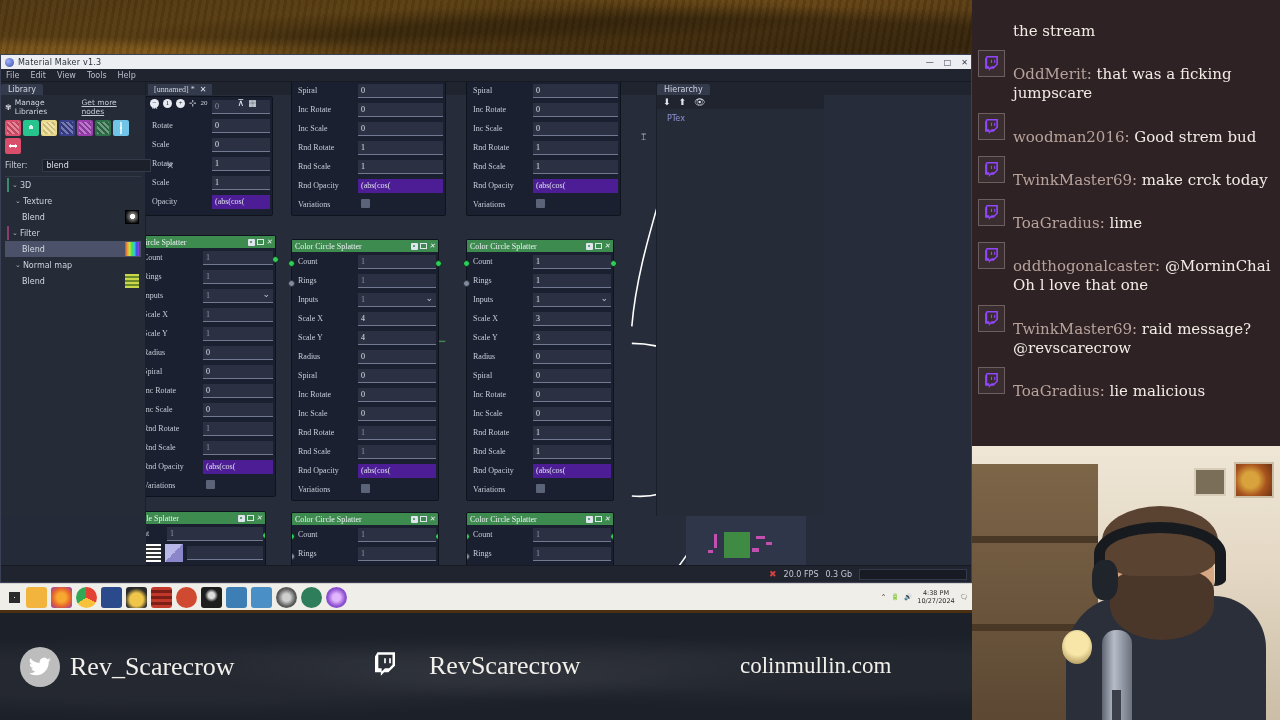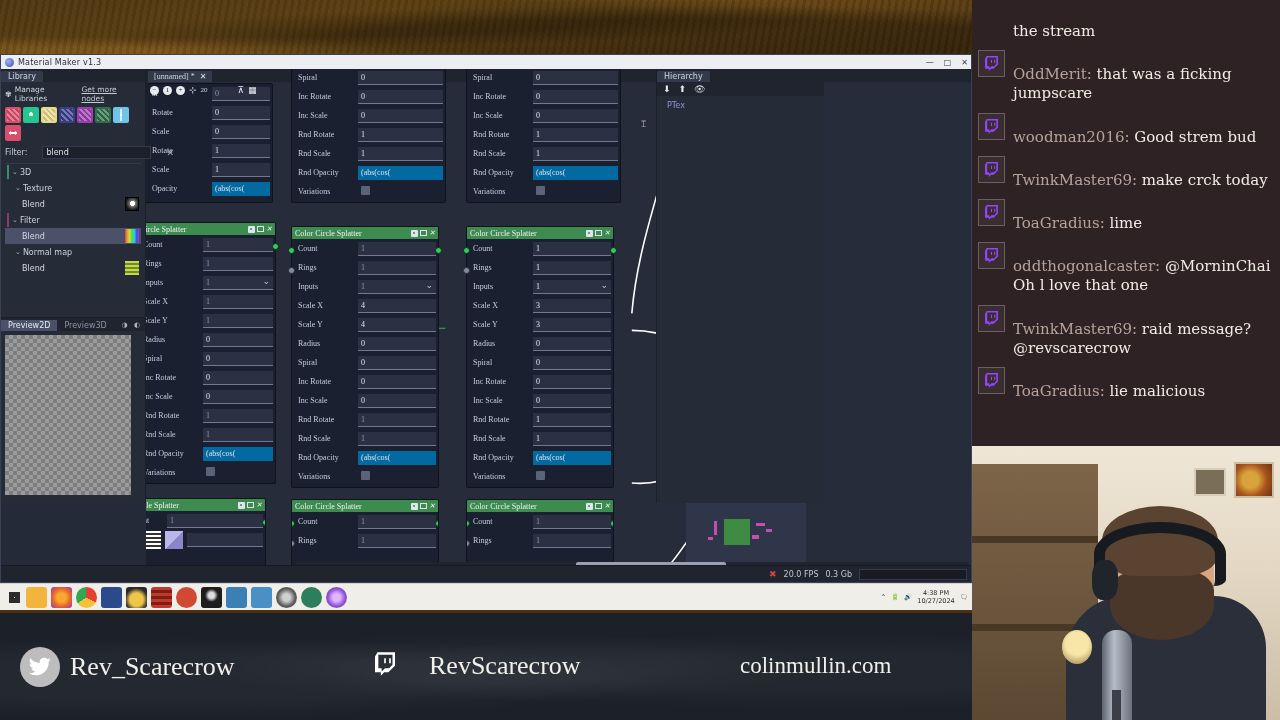--- a/index.html
+++ b/index.html
@@ -160,21 +160,21 @@
   .prow { display: flex; align-items: center; height: 19px; padding: 0 2px 0 6px; gap: 4px; position: relative;}
   .prow .plabel { width: 56px; text-align: left; color: #c7ccd9; font-size: 8px; white-space: nowrap; }
   .prow .pfield {
     flex: 1; background: #2b3143; border-bottom: 1px solid #717a91; color: #dfe3ec;
     font-size: 8px; padding: 1px 3px; height: 14px; line-height: 12px; position: relative; overflow:hidden;
   }
   .prow .pfield.dim { color: #8f97ab; }
   .prow .pfield.drop::after { content: "⌄"; position: absolute; right: 3px; top: -1px; color: #bfc5d4; font-size: 9px;}
   .prow .pfield.chk { background: transparent; border: none; }
   .prow .pfield.chk i { display: block; width: 9px; height: 9px; background: #5b6379; border-radius: 1px; }
-  .prow .pfield.expr { background: #0369a1; border-bottom: none; }
+  .prow .pfield.expr { background: #4c1d95; border-bottom: none; }
 
   .port { position: absolute; width: 7px; height: 7px; border-radius: 50%; }
   .port.in { left: -4px; }
   .port.out { right: -4px; }
   .port.on { background: #2ecc5a; border: 1px solid #0f2b17; }
   .port.off { background: #838b9e; border: 1px solid #2a2f3c; }
 
   .node-thumb { width: 18px; height: 18px; }
   .thumb-brick { background: repeating-linear-gradient(0deg,#fff 0 2px,#333 2px 4px); }
   .thumb-cube { background: linear-gradient(135deg,#b9b7e8 0 50%, #8a86c9 50%); }
@@ -291,20 +291,27 @@
     <div class="mm-titlebar">
       <div class="mm-title-icon"></div>
       <div class="mm-title-text">Material Maker v1.3</div>
       <div class="mm-win-btns">
         <span>—</span>
         <span>□</span>
         <span>✕</span>
       </div>
     </div>
 
+    <div class="mm-menubar">
+      <span>File</span>
+      <span>Edit</span>
+      <span>View</span>
+      <span>Tools</span>
+      <span>Help</span>
+    </div>
 
     <div class="mm-body">
 
       <div class="graph">
 
         <div class="graph-tabstrip">
           <div class="tab">
             <span>[unnamed] *</span>
             <span class="x">✕</span>
           </div>
@@ -785,28 +792,20 @@
             <span class="arrow">⌄</span>
             <span>Normal map</span>
           </div>
           <div class="tree-row leaf">
             <span>Blend</span>
             <i class="tree-thumb th-normal"></i>
           </div>
         </div>
       </div>
 
-      <div class="dock-preview">
-        <div class="preview-head">
-          <div class="tab" style="font-size:8px;padding:1px 7px;background:#4a5168;color:#e6e9f1;">Preview2D</div>
-          <div class="tab inactive" style="font-size:8px;padding:1px 7px;color:#8b92a4;">Preview3D</div>
-          <span class="ic">◑ ◐</span>
-        </div>
-        <div class="preview-canvas"></div>
-      </div>
 
       <div class="dock-hier">
         <div class="tabstrip">
           <div class="tab">Hierarchy</div>
         </div>
         <div class="hier-toolbar">
           <span>⬇</span>
           <span>⬆</span>
           <span>👁</span>
         </div>

